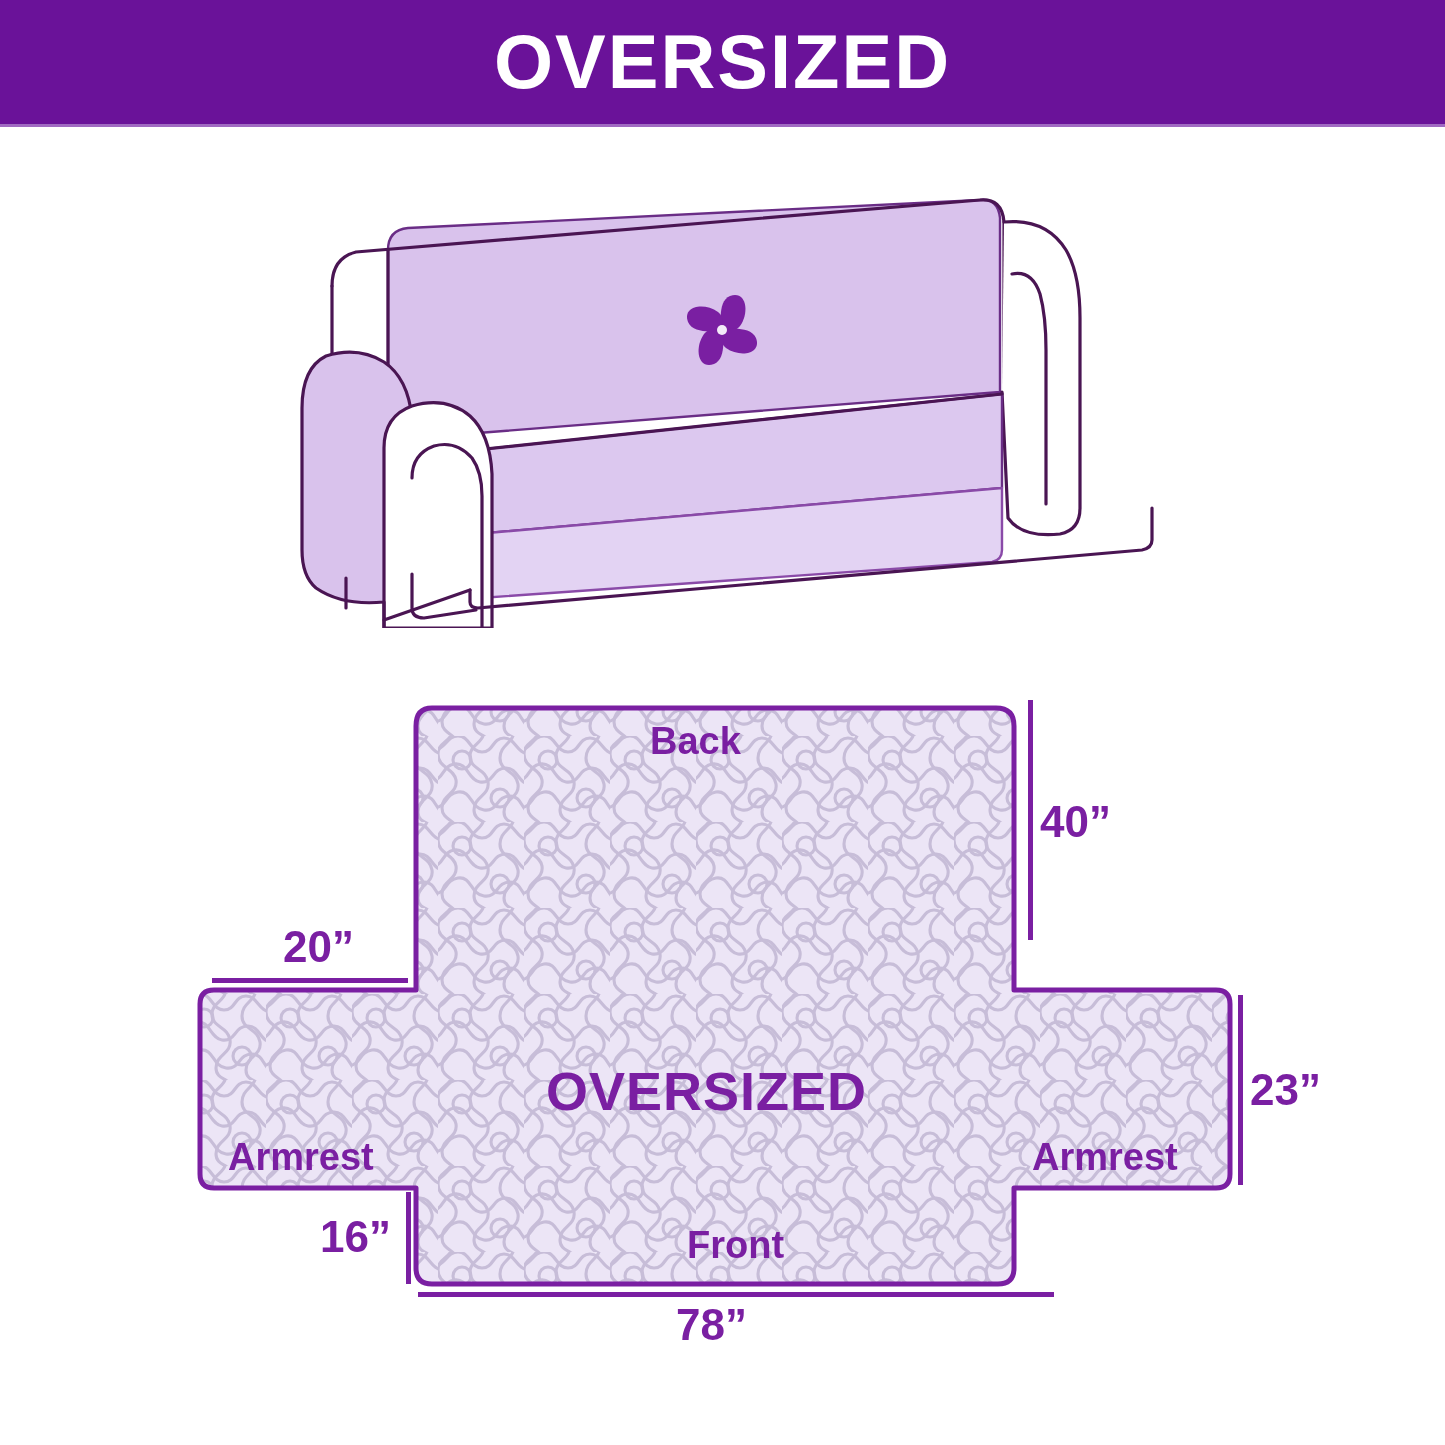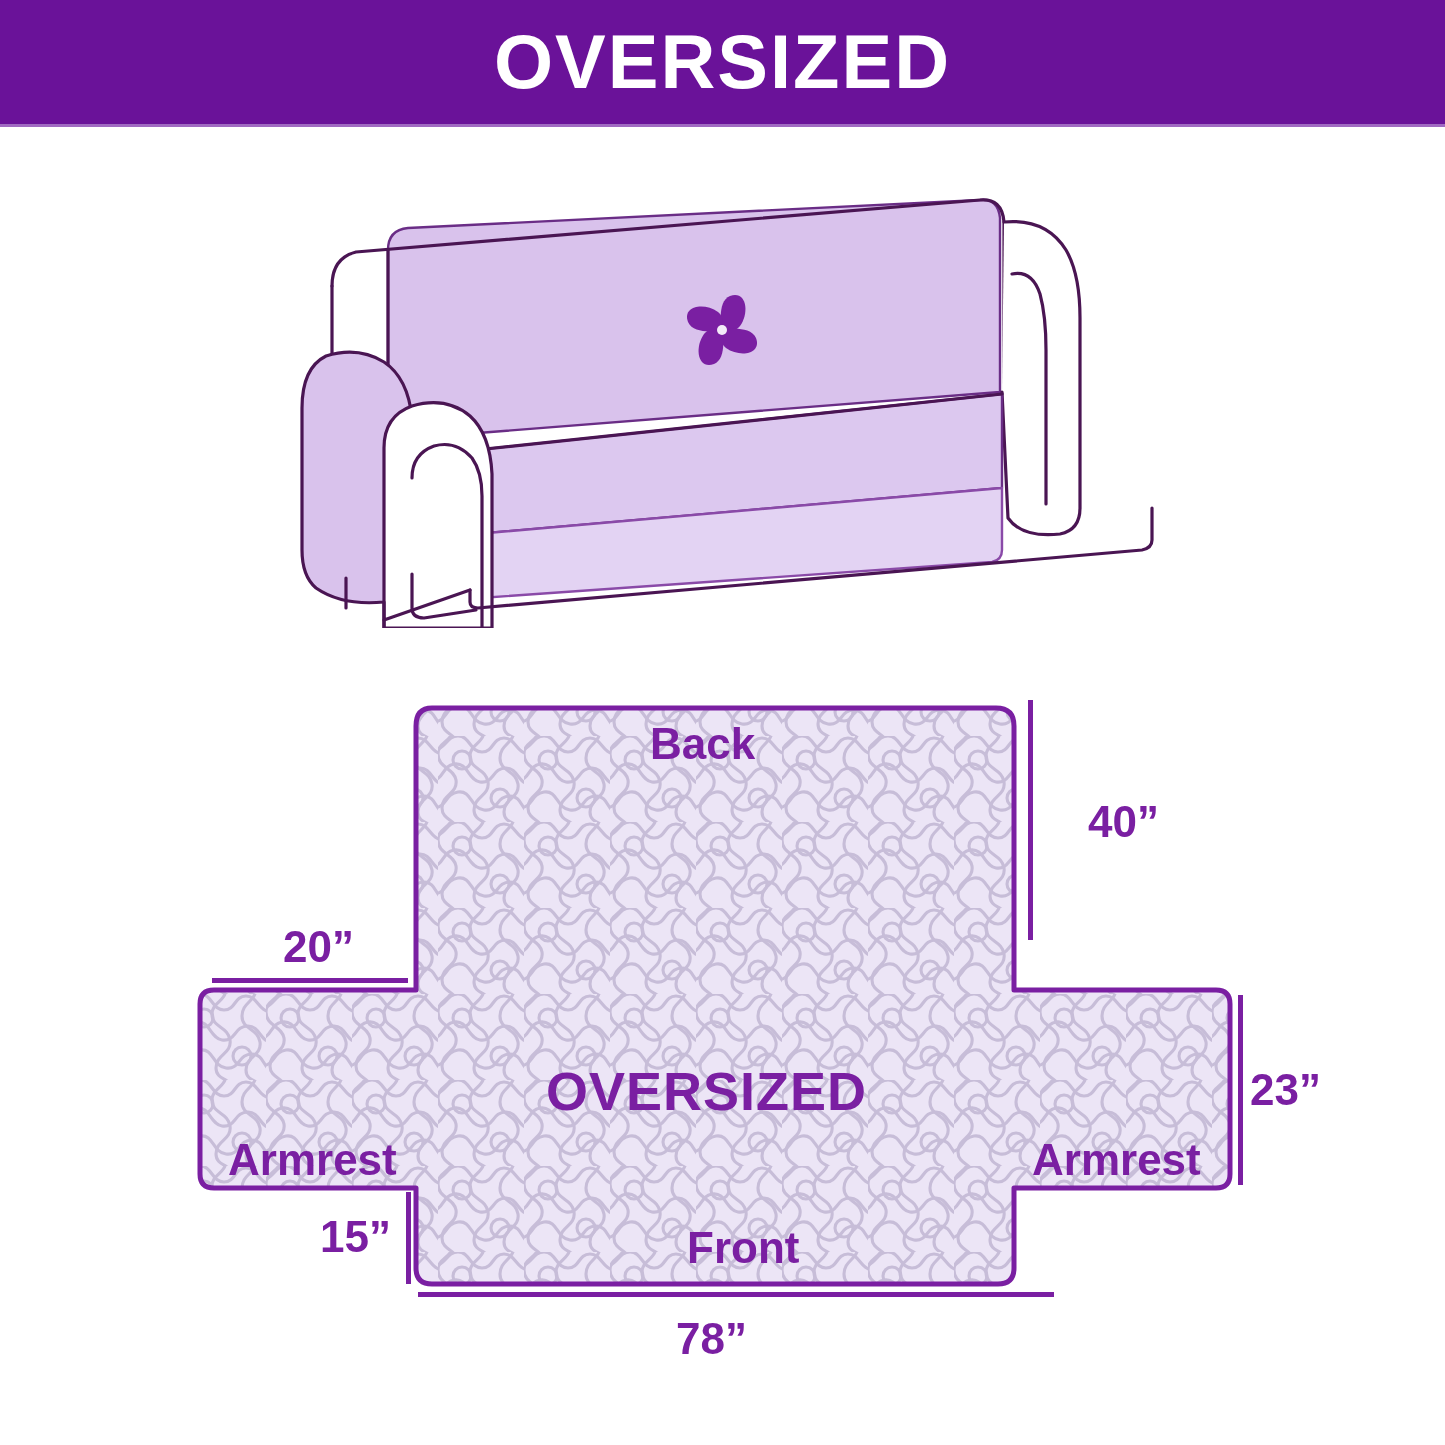--- a/index.html
+++ b/index.html
@@ -66,21 +66,21 @@
 
   .dim-label, .part-label {
     position: absolute;
     color: #7a1fa2;
     font-weight: bold;
     font-family: "Liberation Sans", sans-serif;
     white-space: nowrap;
     line-height: 1;
   }
   .dim-label { font-size: 44px; }
-  .part-label { font-size: 44px; }
+  .part-label { font-size: 38px; }
 
   .oversized-center {
     position: absolute;
     color: #7a1fa2;
     font-weight: bold;
     font-size: 54px;
     letter-spacing: 1px;
     font-family: "Liberation Sans", sans-serif;
     white-space: nowrap;
     line-height: 1;
@@ -199,25 +199,25 @@
   <div class="part-label" style="left:48px; top:488px;">Armrest</div>
 
   <div class="part-label" style="left:852px; top:488px;">Armrest</div>
 
   <div class="part-label" style="left:466px; top:576px;margin-left:41px;">Front</div>
 
   <div class="oversized-center" style="left:366px; top:414px;">OVERSIZED</div>
 </div>
 
 <div class="rule-v" style="left:1028px; top:700px; height:240px;"></div>
-<div class="dim-label" style="left:1040px; top:800px;margin-left:48px;">40”</div>
+<div class="dim-label" style="left:1040px; top:800px;">40”</div>
 
 <div class="rule-h" style="left:212px; top:978px; width:196px;"></div>
 <div class="dim-label" style="left:283px; top:925px;">20”</div>
 
 <div class="rule-v" style="left:1238px; top:995px; height:190px;"></div>
 <div class="dim-label" style="left:1250px; top:1068px;text-align:right;">23”</div>
 
 <div class="rule-v" style="left:406px; top:1192px; height:92px;"></div>
-<div class="dim-label" style="left:320px; top:1215px;">15”</div>
+<div class="dim-label" style="left:320px; top:1215px;">16”</div>
 
 <div class="rule-h" style="left:418px; top:1292px; width:636px;"></div>
-<div class="dim-label" style="left:676px; top:1303px;margin-top:14px;">78”</div>
+<div class="dim-label" style="left:676px; top:1303px;">78”</div>
 
 </body></html>

